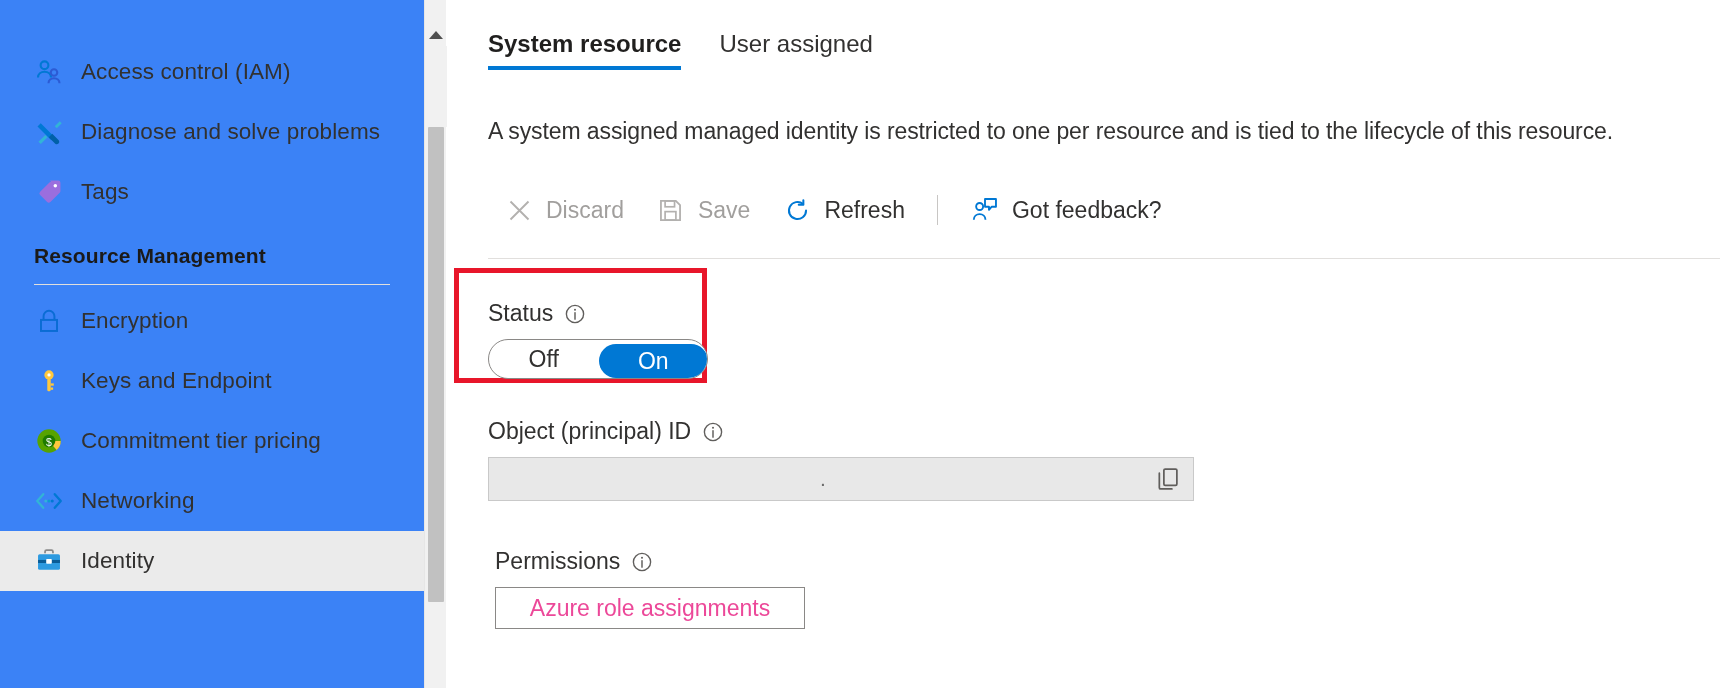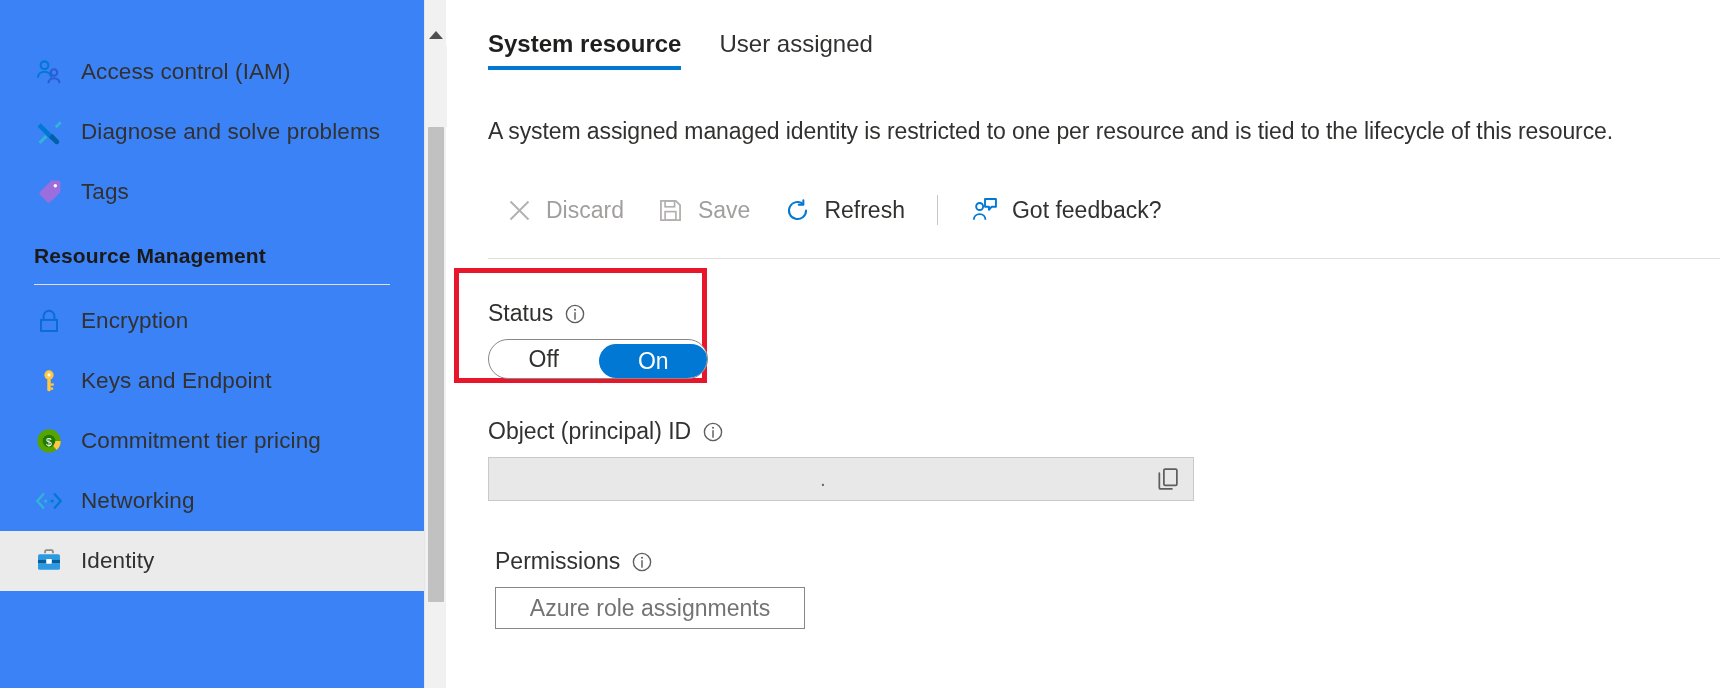--- a/index.html
+++ b/index.html
@@ -156,21 +156,21 @@
     display: flex; align-items: center; justify-content: center;
     cursor: pointer;
   }
 
   
   .perm-wrap { position: absolute; left: 42px; top: 548px; margin-left: 7px; }
   .perm-btn {
     margin-top: 12px; height: 42px; min-width: 310px;
     border: 1px solid #8a8886; background: #ffffff;
     display: flex; align-items: center; justify-content: center;
-    font-size: 23px; color: #737373; cursor: pointer;
+    font-size: 23px; color: #ec4899; cursor: pointer;
     padding: 0 22px; font-family: "Liberation Sans", sans-serif;
   }
 </style>
 </head>
 <body>
 
 <div class="page">
 
   <div class="sidebar">
 

